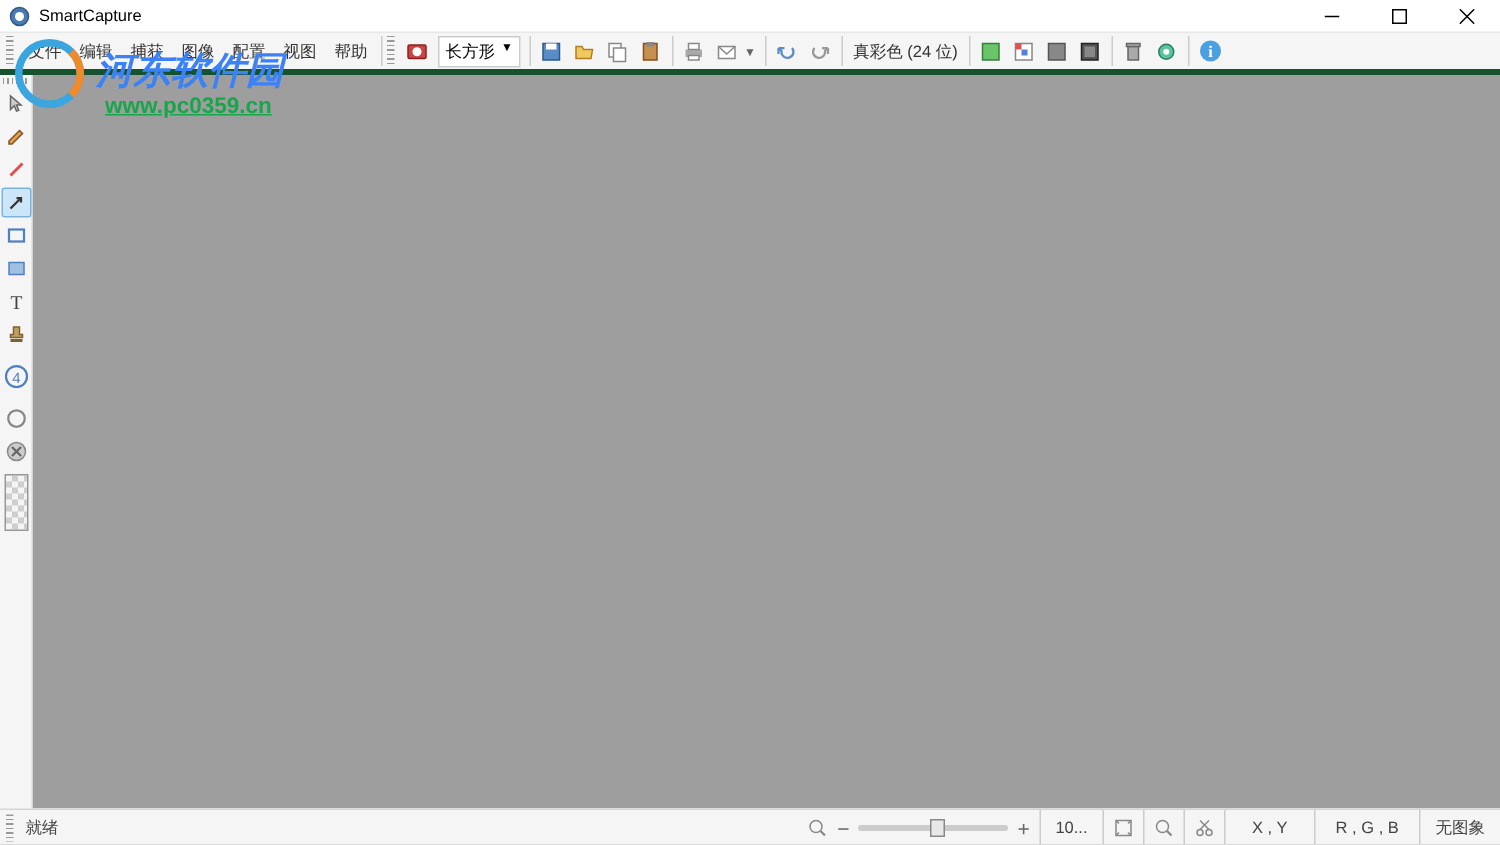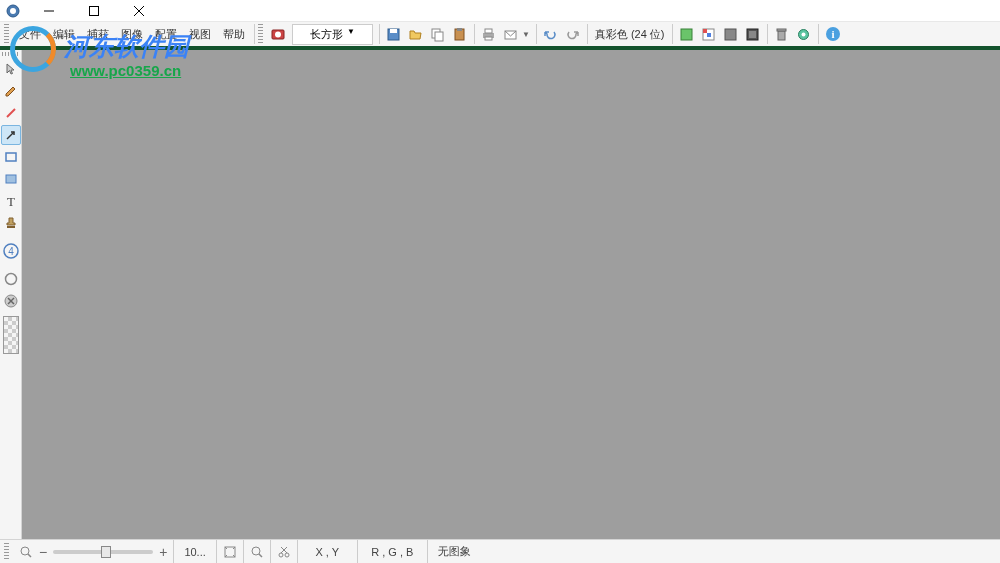--- a/index.html
+++ b/index.html
@@ -9,21 +9,21 @@
 .titlebar .app-icon { width: 14px; height: 14px; margin-right: 6px; }
 .titlebar .title { flex: 1; font-size: 11px; color: #000; }
 .titlebar .win-controls { display: flex; }
 .titlebar .win-btn { width: 45px; height: 22px; display: flex; align-items: center; justify-content: center; }
 
 .toolbar { height: 28px; display: flex; align-items: center; padding: 0 4px; border-bottom: 4px solid #14532d; background: #f5f5f5; position: relative; }
 .toolbar .grip { width: 5px; height: 20px; background: repeating-linear-gradient(to bottom, #999 0, #999 1px, transparent 1px, transparent 3px); margin-right: 4px; }
 .toolbar .menu-item { padding: 3px 6px; font-size: 11px; color: #333; cursor: default; }
 .toolbar .sep { width: 1px; height: 20px; background: #ccc; margin: 0 3px; }
 .toolbar .tbtn { width: 22px; height: 22px; display: flex; align-items: center; justify-content: center; border-radius: 2px; }
-.toolbar .dropdown { display: flex; align-items: flex-start; padding: 2px 17px; border: 1px solid #ccc; background: #fff; font-size: 11px; margin: 0 3px; }
+.toolbar .dropdown { display: flex; align-items: flex-start; padding: 2px 4px; border: 1px solid #ccc; background: #fff; font-size: 11px; margin: 0 3px; }
 .toolbar .dropdown .arrow { margin-left: 4px; font-size: 8px; }
 .toolbar .label-static { font-size: 11px; color: #333; padding: 0 4px; }
 
 .mainarea { position: absolute; top: 50px; left: 0; right: 0; bottom: 24px; display: flex; }
 .tool-palette { width: 22px; background: #f5f5f5; border-right: 1px solid #d4d4d4; display: flex; flex-direction: column; align-items: center; padding-top: 2px; }
 .tool-palette .grip-h { width: 18px; height: 4px; background: repeating-linear-gradient(to right, #999 0, #999 1px, transparent 1px, transparent 3px); margin-bottom: 2px; }
 .tool-palette .tool { width: 20px; height: 20px; display: flex; align-items: center; justify-content: center; margin: 1px 0; border-radius: 2px; }
 .tool-palette .tool.selected { background: #cde6f7; border: 1px solid #7ab5e0; }
 .tool-palette .spacer { height: 6px; }
 .tool-palette .swatch { width: 16px; height: 38px; border: 1px solid #999; margin-top: 4px; background-image: linear-gradient(45deg,#ccc 25%,transparent 25%),linear-gradient(-45deg,#ccc 25%,transparent 25%),linear-gradient(45deg,transparent 75%,#ccc 75%),linear-gradient(-45deg,transparent 75%,#ccc 75%); background-size: 8px 8px; background-position:0 0,0 4px,4px -4px,-4px 0; }
@@ -50,20 +50,21 @@
 </head>
 <body>
 
 <div class="titlebar">
   <span class="app-icon">
     <svg width="14" height="14">
         <circle cx="7" cy="7" r="6" fill="#4a7ab0" stroke="#2d5a8c"></circle>
         <circle cx="7" cy="7" r="3" fill="#fff"></circle>
       </svg>
   </span>
+  <span class="title">SmartCapture</span>
   <div class="win-controls">
     <div class="win-btn">
         <svg width="10" height="10">
           <line x1="0" y1="5" x2="10" y2="5" stroke="#000"></line>
         </svg>
       </div>
     <div class="win-btn">
         <svg width="10" height="10">
           <rect x="0.5" y="0.5" width="9" height="9" fill="none" stroke="#000"></rect>
         </svg>
@@ -277,20 +278,21 @@
           <line x1="10" y1="4" x2="4" y2="10" stroke="#666" stroke-width="1.5"></line>
         </svg>
       </div>
     <div class="swatch"></div>
   </div>
   <div class="canvas"></div>
 </div>
 
 <div class="statusbar">
   <div class="grip"></div>
+  <div class="status-text">就绪</div>
 
   <div class="zoom-area">
     <span>
         <svg width="14" height="14">
           <circle cx="6" cy="6" r="4" fill="none" stroke="#888"></circle>
           <line x1="9" y1="9" x2="12" y2="12" stroke="#888" stroke-width="1.5"></line>
         </svg>
       </span>
     <span style="color:#666;font-size:14px;">−</span>
     <div class="slider">

